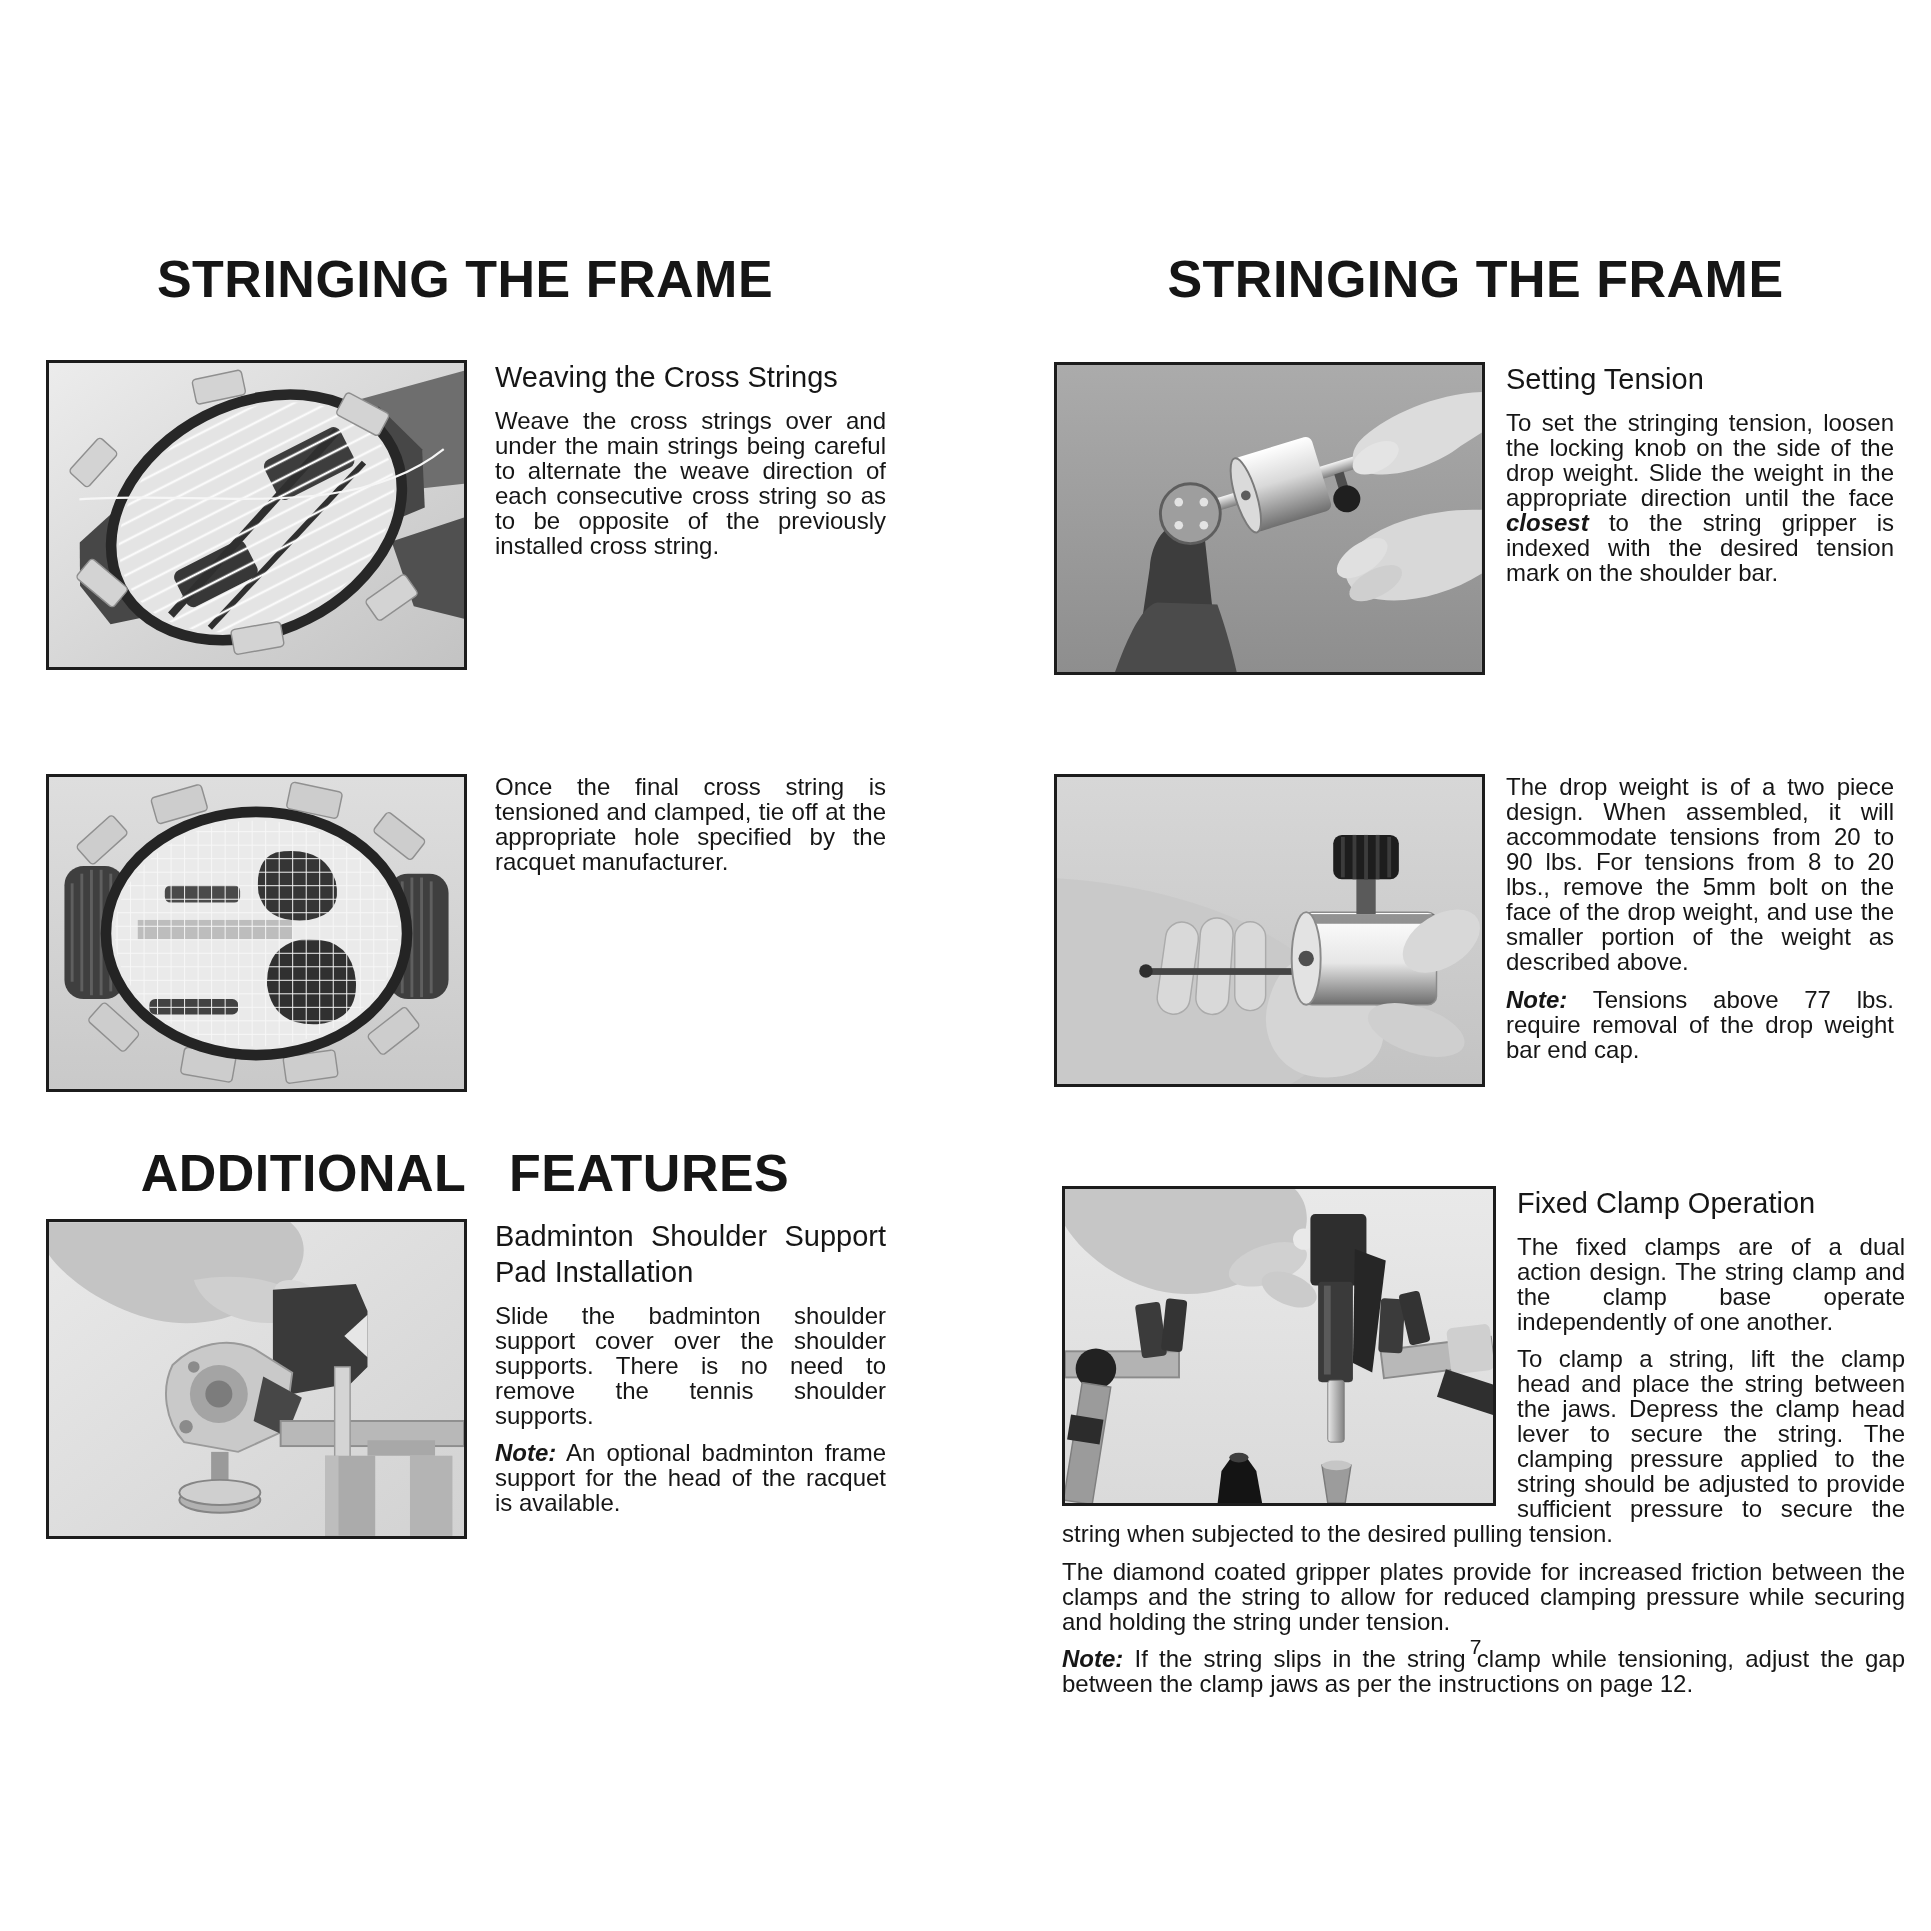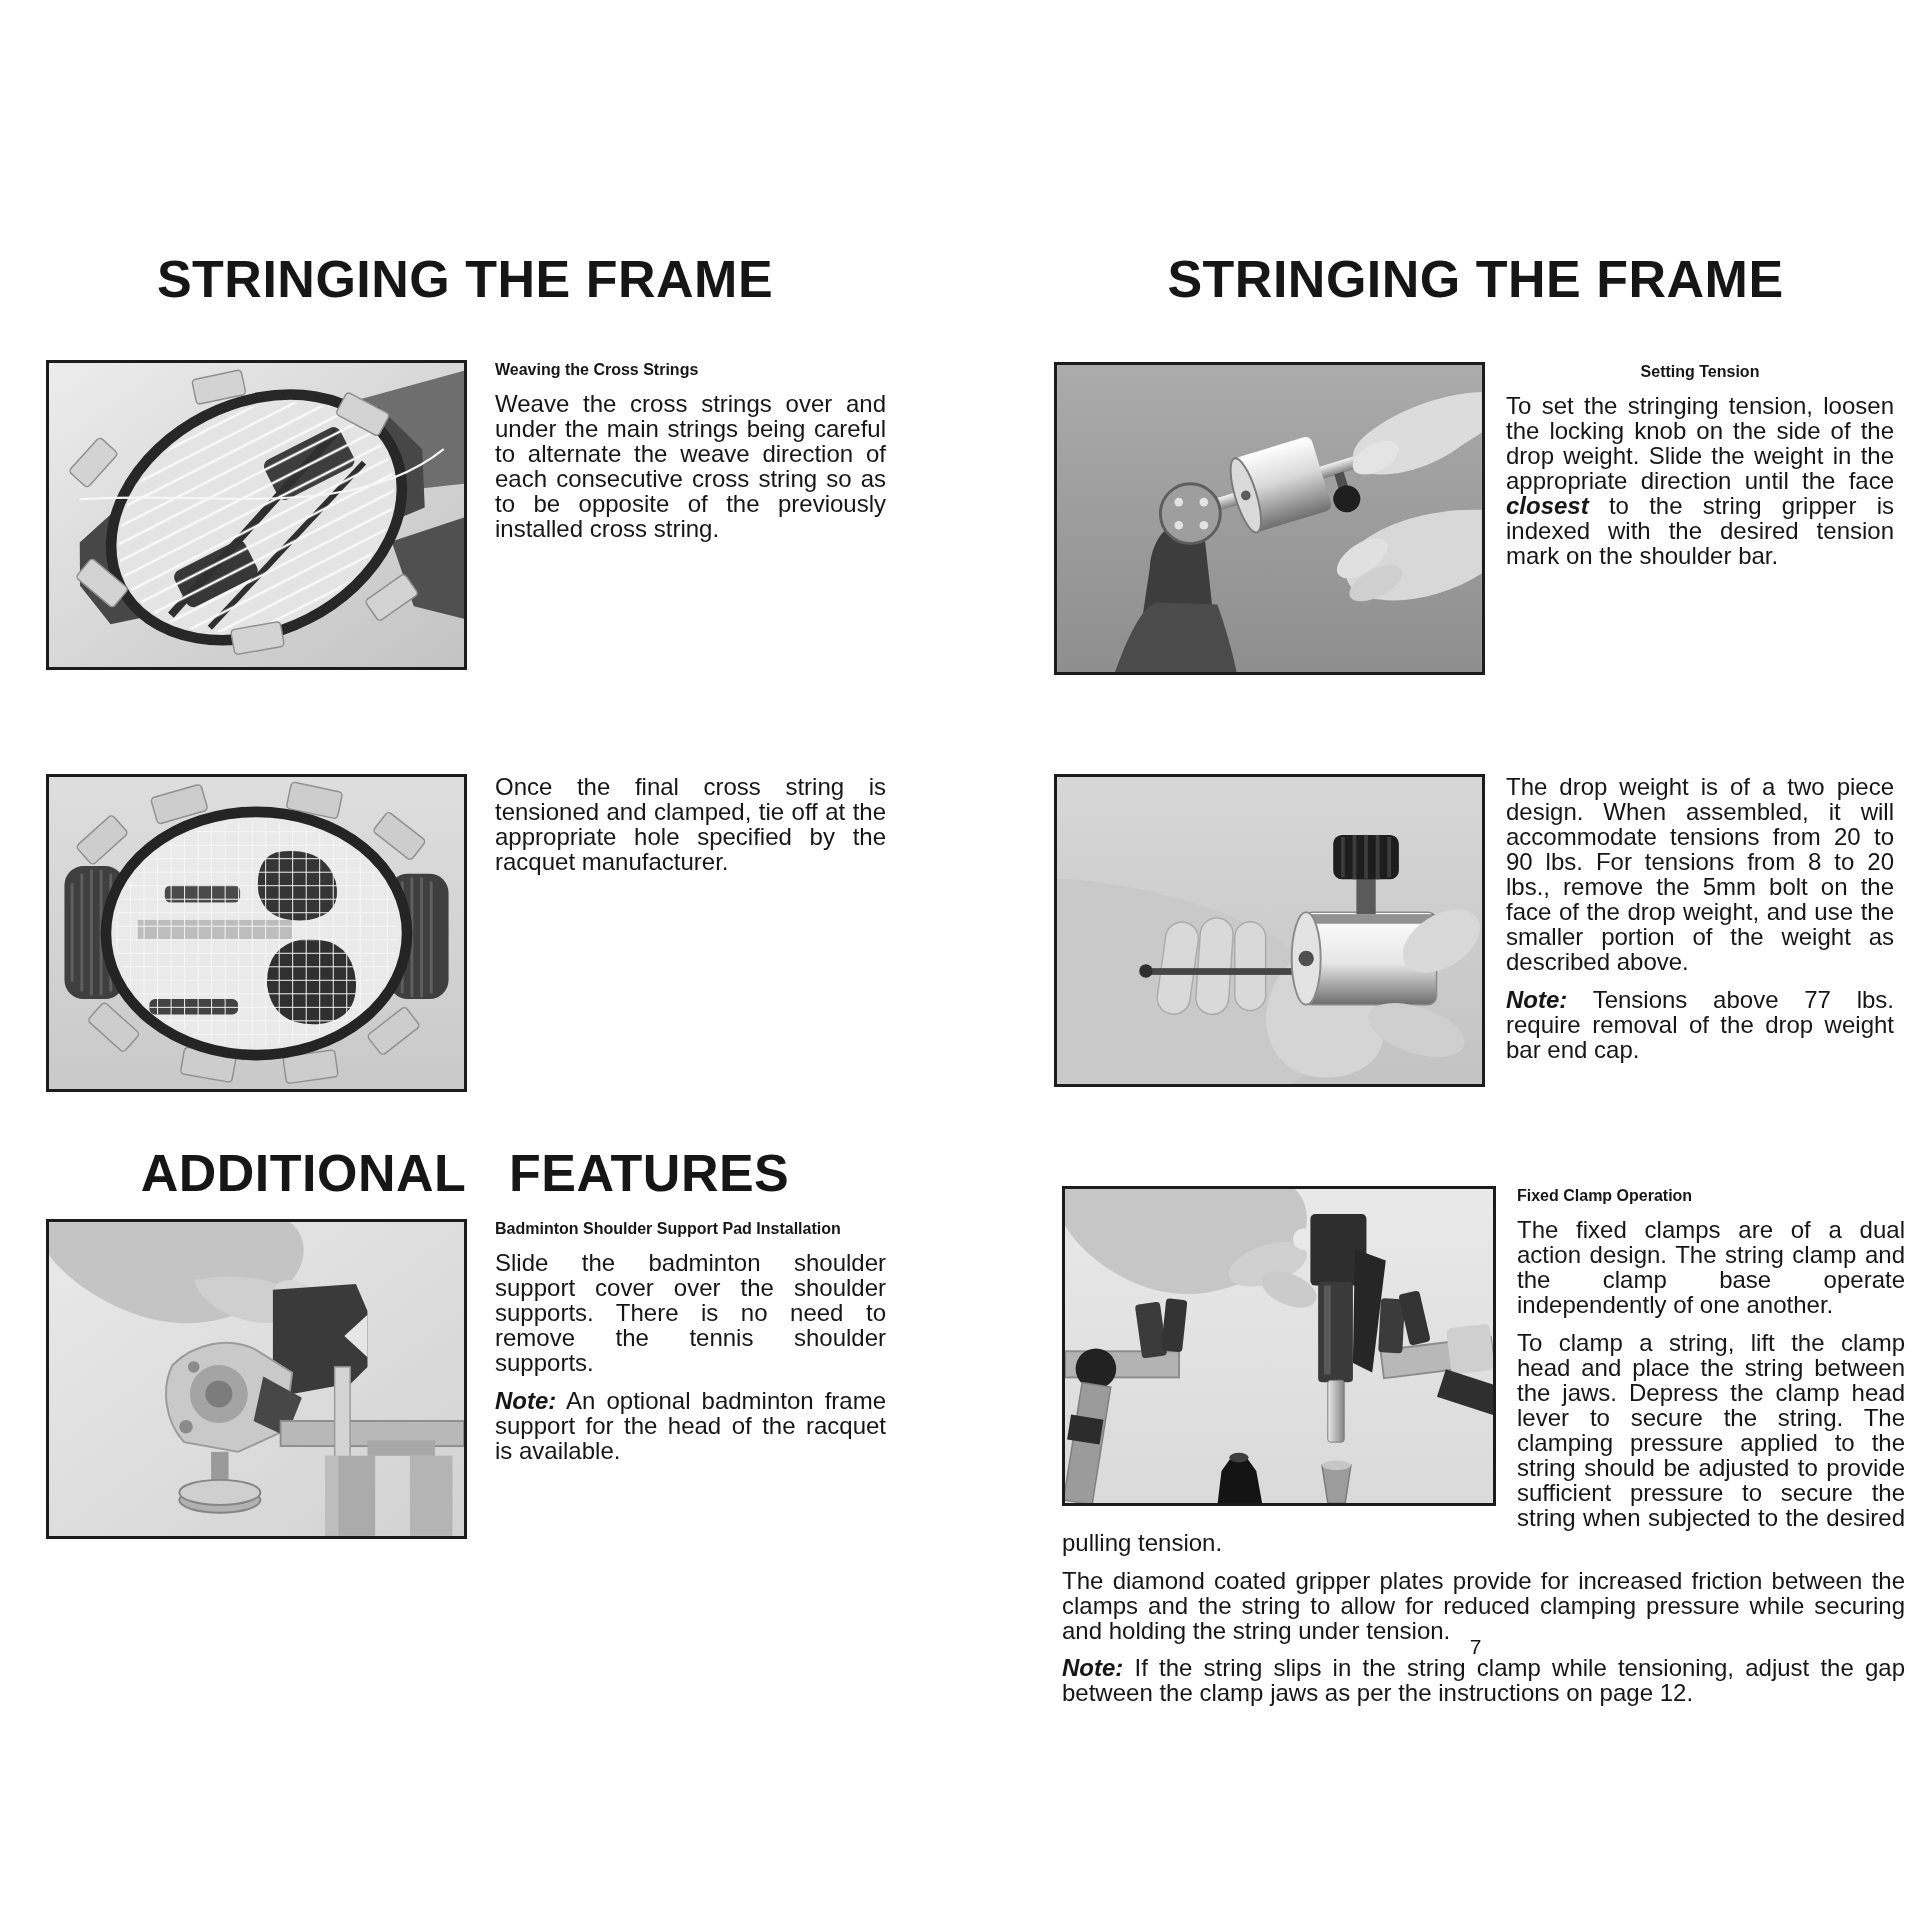--- a/index.html
+++ b/index.html
@@ -24,21 +24,21 @@
 
   .row{position:absolute;left:0;display:flex;align-items:flex-start;}
   .photo{
     margin:0;flex:0 0 auto;border:3.9px solid #1c1c1c;
     background:#ddd;line-height:0;
   }
   .col{margin-left:28px;width:391px;}
   .page-right .col{margin-left:21px;width:388px;}
 
   h2{
-    font-size:16px;font-weight:bold;margin:0 0 11.6px 0;
+    font-size:29px;font-weight:normal;margin:0 0 11.6px 0;
     line-height:1.24;text-align:justify;
   }
   p{
     font-size:24px;line-height:25px;margin:0 0 12.6px 0;
     text-align:justify;
   }
   .pagenum{
     position:absolute;top:1634px;left:0;width:100%;margin:0;
     text-align:center;font-size:21px;
   }
@@ -236,21 +236,21 @@
           <circle cx="126" cy="166" r="4.5" fill="#e3e3e3"></circle>
             <circle cx="152" cy="166" r="4.5" fill="#e3e3e3"></circle>
           <path d="M440,28 C390,30 344,52 318,74 C300,90 304,108 322,112 C352,118 392,104 418,84 L440,70 Z" fill="#dcdcdc"></path>
           <ellipse cx="330" cy="96" rx="26" ry="14" transform="rotate(-28 330 96)" fill="#e4e4e4"></ellipse>
           <path d="M440,150 C392,148 340,162 312,186 C290,206 296,232 320,240 C354,250 402,240 440,216 Z" fill="#d8d8d8"></path>
           <ellipse cx="316" cy="200" rx="30" ry="15" transform="rotate(-34 316 200)" fill="#e0e0e0"></ellipse>
           <ellipse cx="330" cy="226" rx="30" ry="14" transform="rotate(-28 330 226)" fill="#cfcfcf"></ellipse>
         </svg>
       </figure>
       <div class="col">
-        <h2 style="text-align:center">Setting Tension</h2>
+        <h2 style="text-align:left">Setting Tension</h2>
         <p><span>To set the stringing tension, loosen the locking knob on the side of the drop weight. Slide the weight in the appropriate direction until the face </span><b><i>closest</i></b><span> to the string gripper is indexed with the desired tension mark on the shoulder bar.</span></p>
       </div>
     </div>
 
     <div class="row" style="top:774px">
       <figure class="photo">
         <svg width="425" height="307" viewBox="0 0 440 318">
           <defs>
             <linearGradient id="p5bg" x1="0" y1="0" x2="0" y2="1">
               <stop offset="0" stop-color="#d7d7d7"></stop>

